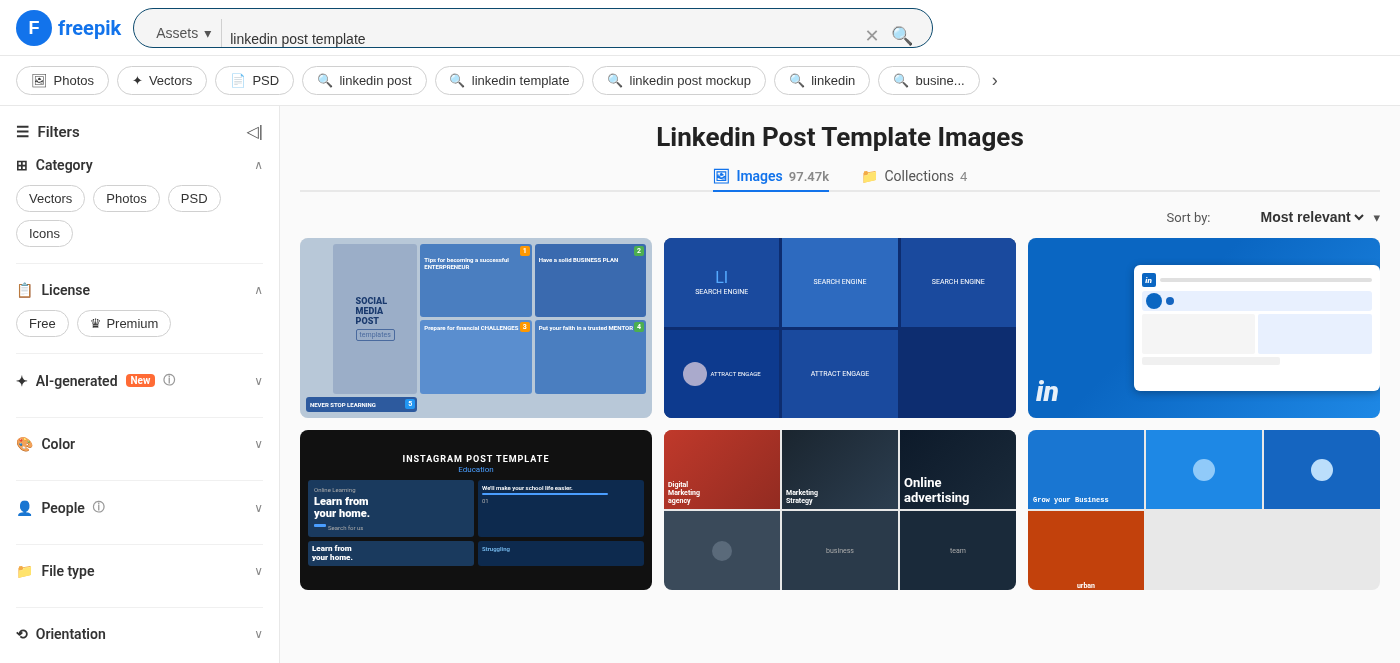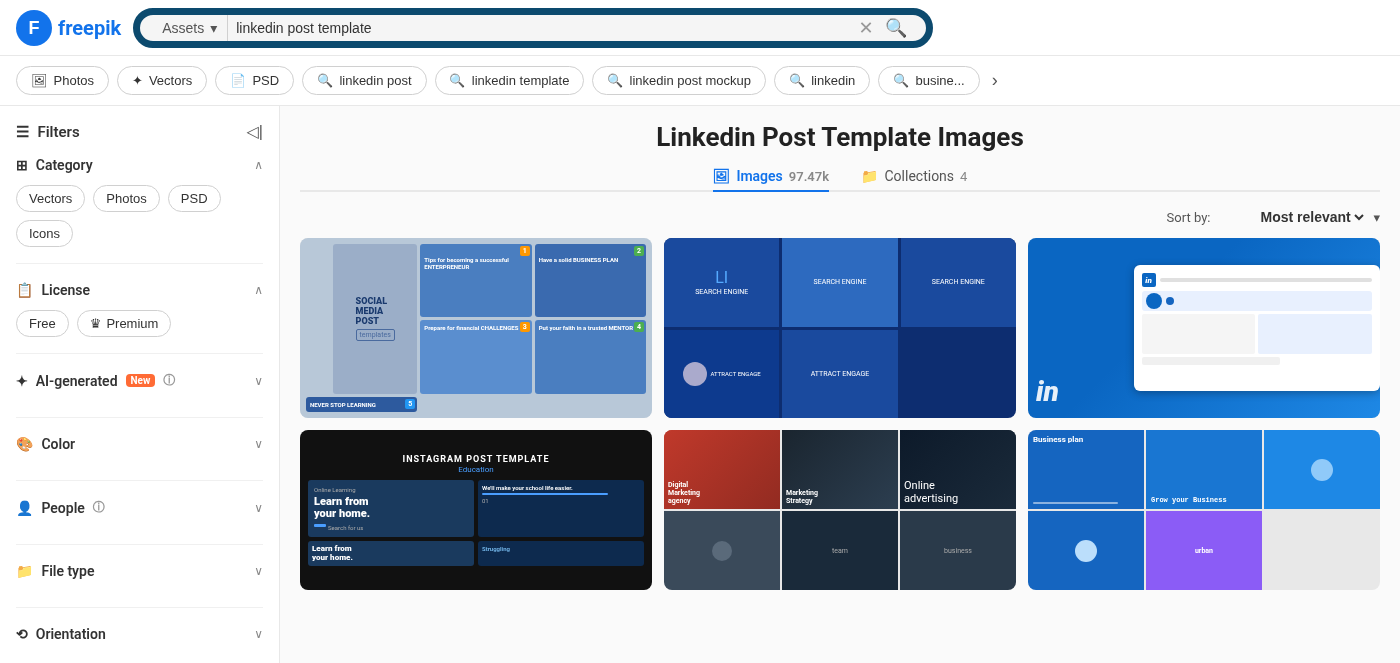--- a/index.html
+++ b/index.html
@@ -25,24 +25,24 @@
       width: 36px;
       height: 36px;
     }
     .logo-text {
       font-size: 20px;
       font-weight: 700;
       color: #1273eb;
     }
     .search-bar {
       display: flex;
-      align-items: center;
+      align-items: flex-end;
       flex: 1;
       max-width: 800px;
-      border: 7px solid #0c4a6e;
+      border: 1px solid #0c4a6e;
       border-radius: 24px;
       overflow: hidden;
       background: #f5f5f5;
       padding: 0 12px;
       height: 40px;
     }
     .search-assets-btn {
       display: flex;
       align-items: center;
       gap: 6px;
@@ -599,53 +599,49 @@
             <div style="background:#c0392b;display:flex;align-items:flex-end;padding:4px;overflow:hidden;position:relative;">
               <div style="position:absolute;inset:0;background:linear-gradient(135deg,#c0392b,#922b21);"></div>
               <div style="position:relative;z-index:1;color:#fff;font-size:7px;font-weight:700;">Digital<br>Marketing<br>agency</div>
             </div>
             <div style="background:#2c3e50;display:flex;align-items:flex-end;padding:4px;overflow:hidden;position:relative;">
               <div style="position:absolute;inset:0;background:linear-gradient(135deg,#1a252f,#2c3e50);"></div>
               <div style="position:relative;z-index:1;color:#fff;font-size:7px;font-weight:700;">Marketing<br>Strategy</div>
             </div>
             <div style="background:#1a2a3a;display:flex;align-items:flex-end;padding:4px;overflow:hidden;position:relative;">
               <div style="position:absolute;inset:0;background:linear-gradient(135deg,#0d1a2a,#1a2a3a);"></div>
-              <div style="position:relative;z-index:1;color:#fff;font-size:11px;font-weight:400;">Online<br>advertising</div>
+              <div style="position:relative;z-index:1;color:#fff;font-size:13px;font-weight:700;">Online<br>advertising</div>
             </div>
             <div style="background:#3a4a5a;display:flex;align-items:center;justify-content:center;">
               <div style="width:20px;height:20px;border-radius:50%;background:#5a6a7a;"></div>
             </div>
+            <div style="background:#2a3a4a;display:flex;align-items:center;justify-content:center;">
+              <div style="font-size:7px;color:#aaa;text-align:center;">business</div>
+            </div>
             <div style="background:#1a2a3a;display:flex;align-items:center;justify-content:center;">
               <div style="font-size:7px;color:#aaa;text-align:center;">team</div>
-            </div>
-            <div style="background:#2a3a4a;display:flex;align-items:center;justify-content:center;">
-              <div style="font-size:7px;color:#aaa;text-align:center;">business</div>
             </div>
           </div>
         </div>
       </div>
 
       <div class="image-card">
         <div class="image-placeholder" style="height:160px;">
           <div style="display:grid;grid-template-columns:1fr 1fr 1fr;grid-template-rows:1fr 1fr;gap:2px;width:100%;height:100%;">
-            <div style="background:#1565c0;display:flex;flex-direction:column;align-items:flex-start;padding:5px;justify-content:space-between;">
-              <div style="color:#fff;font-size:8px;font-weight:700;line-height:1.2;">Business plan</div>
-              <div style="width:80%;height:2px;background:rgba(255,255,255,0.5);border-radius:1px;"></div>
-            </div>
             <div style="background:#1976d2;display:flex;flex-direction:column;padding:5px;justify-content:flex-end;font-family:Liberation Mono, monospace;">
               <div style="color:#fff;font-size:7px;font-weight:700;line-height:1.2;">Grow your Business</div>
             </div>
             <div style="background:#1e88e5;display:flex;align-items:center;justify-content:center;">
               <div style="width:22px;height:22px;border-radius:50%;background:#90caf9;"></div>
             </div>
             <div style="background:#1565c0;display:flex;align-items:center;justify-content:center;">
               <div style="width:22px;height:22px;border-radius:50%;background:#bbdefb;"></div>
             </div>
             <div style="background:#0d47a1;display:flex;align-items:center;justify-content:center;">
-              <div style="background:#8b5cf6;width:100%;height:100%;display:flex;align-items:center;justify-content:center;">
+              <div style="background:#c2410c;width:100%;height:100%;display:flex;align-items:flex-end;justify-content:center;">
                 <div style="font-size:7px;color:#fff;font-weight:700;">urban</div>
               </div>
             </div>
           </div>
         </div>
       </div>
 
     </div>
   </main>
 </div>

